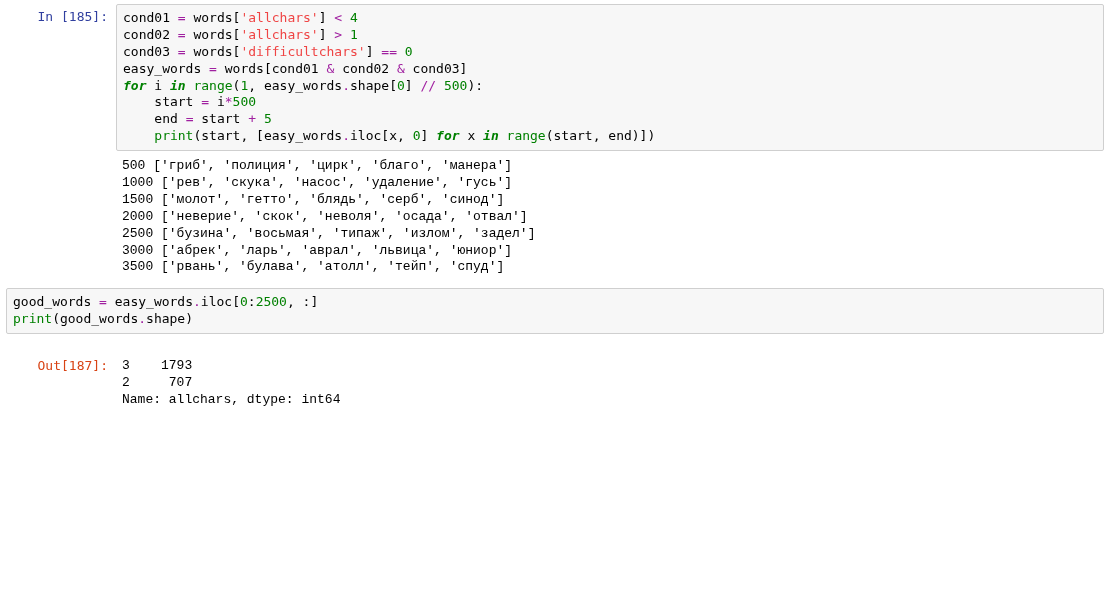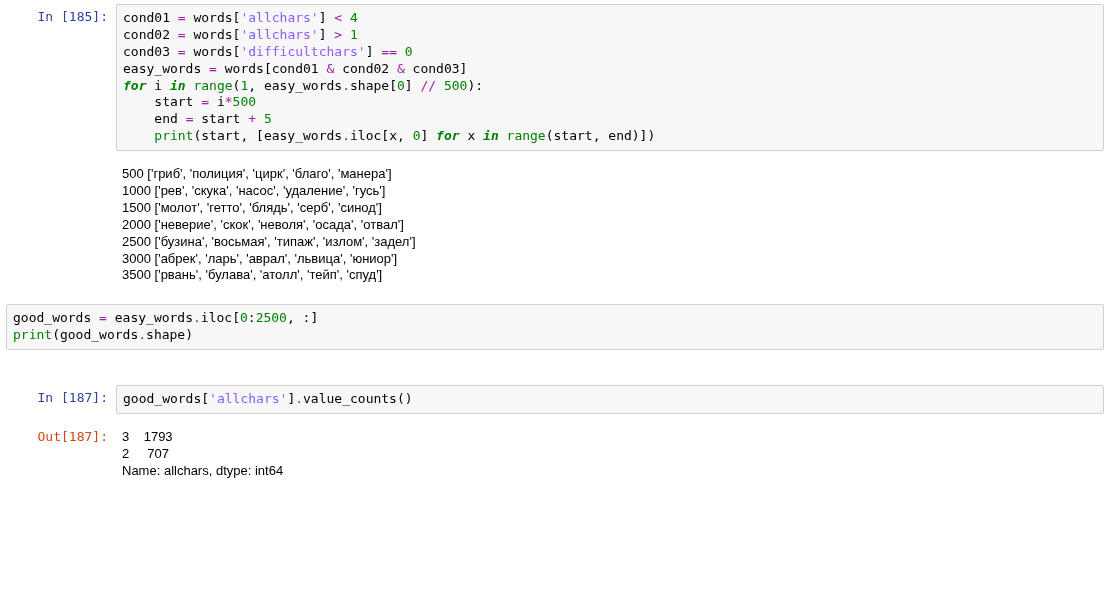--- a/index.html
+++ b/index.html
@@ -6,21 +6,21 @@
   body {
     font-family: "DejaVu Sans Mono", Menlo, Consolas, monospace;
     font-size: 13px;
     line-height: 1.3;
     background: #fff;
     padding: 4px 6px;
     color: #000;
   }
   .cell {
     display: flex;
-    margin-bottom: 10px;
+    margin-bottom: 2px;
   }
   .prompt {
     width: 110px;
     flex-shrink: 0;
     text-align: right;
     padding: 5px 8px 4px 0;
     font-family: "DejaVu Sans Mono", Menlo, Consolas, monospace;
     white-space: nowrap;
   }
   .prompt-in { color: #303F9F; }
@@ -34,26 +34,26 @@
     border-radius: 2px;
     background: #f7f7f7;
     padding: 5px 6px;
     white-space: pre;
     font-family: inherit;
     font-size: 13px;
   }
   .output-area {
     padding: 5px 6px 4px 6px;
     white-space: pre;
-    font-family: Liberation Sans, sans-serif;
+    font-family: Liberation Mono, monospace;
     font-size: 13px;
     color: #000;
   }
   
-  .s  { color: #8b5cf6; }           
+  .s  { color: #ef4444; }           
   .o  { color: #A020A0; }           
   .n  { color: #008000; }           
   .k  { color: #008000; font-weight: bold; font-style: italic; } 
   .bi { color: #008000; }           
   .d  { color: #000000; }           
 </style>
 </head>
 <body>
 
 <div id="notebook">
@@ -87,26 +87,20 @@
       <div class="content">
         <div class="input-area"><span class="d">good_words </span><span class="o">=</span><span class="d"> easy_words</span><span class="o">.</span><span class="d">iloc[</span><span class="n">0</span><span class="d">:</span><span class="n">2500</span><span class="d">, :]</span>
 <span class="bi">print</span><span class="d">(good_words</span><span class="o">.</span><span class="d">shape)</span></div>
       </div>
     </div>
     <div class="cell">
       <div class="prompt"></div>
     </div>
     <div style="height: 6px;"></div>
     <div class="cell">
-      <div class="prompt prompt-in">In [187]:</div>
-      <div class="content">
-        <div class="input-area"><span class="d">good_words[</span><span class="s">'allchars'</span><span class="d">]</span><span class="o">.</span><span class="d">value_counts()</span></div>
-      </div>
-    </div>
-    <div class="cell">
       <div class="prompt prompt-out">Out[187]:</div>
       <div class="content">
         <div class="output-area">3    1793
 2     707
 Name: allchars, dtype: int64</div>
       </div>
     </div>
     <div style="height: 6px;"></div>
   </div>
 

